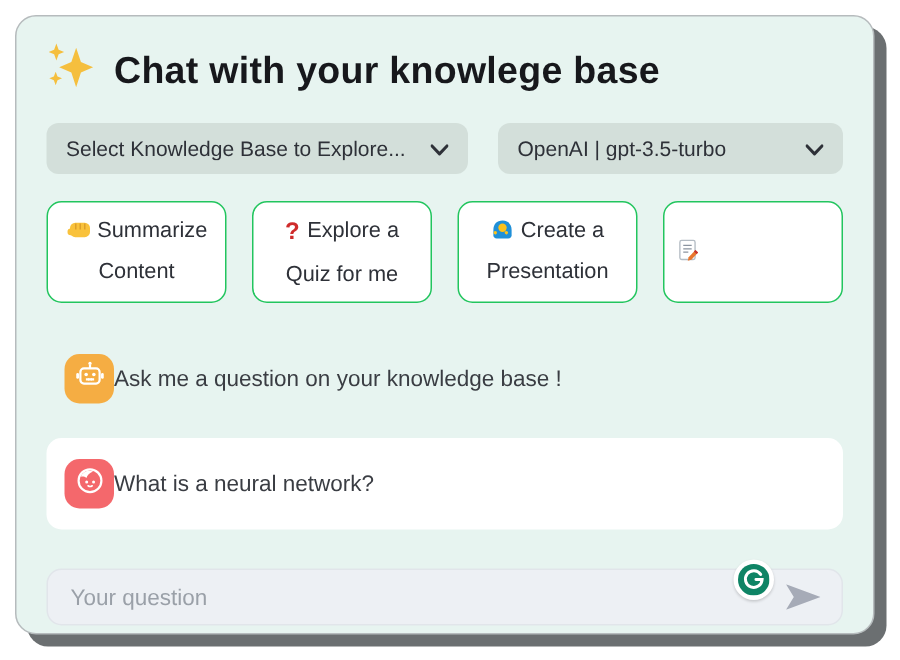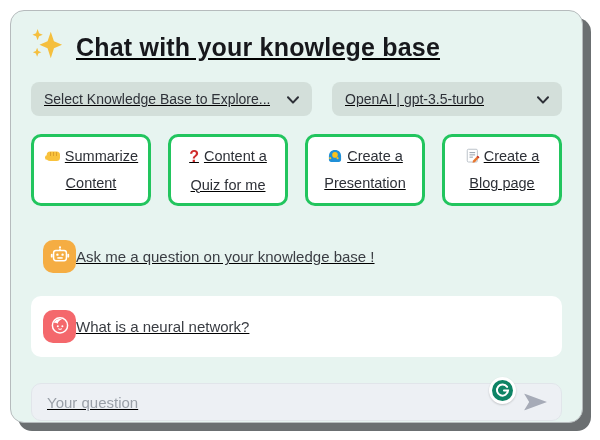--- a/index.html
+++ b/index.html
@@ -1,32 +1,32 @@
 <!DOCTYPE html>
 <html><head>
 <meta charset="utf-8">
 <style>
   html,body{margin:0;padding:0;background:#ffffff;width:600px;height:440px;
     font-family:"Liberation Sans","DejaVu Sans",sans-serif;-webkit-font-smoothing:antialiased;}
   .window{position:absolute;left:10px;top:10px;width:573px;height:413px;box-sizing:border-box;
     background:#e7f4f0;border:1.5px solid #b6bbbd;border-radius:14px;
-    box-shadow:8px 8px 0 0 #6b6f71;padding:18px 20px 14px 20px;overflow:hidden;text-decoration:underline;}
+    box-shadow:8px 8px 0 0 #6b6f71;padding:18px 20px 14px 20px;overflow:hidden;}
   
   .title-row{display:flex;align-items:center;gap:13px;height:36px;}
   .title-row h1{margin:0;font-size:25px;font-weight:700;color:#17181c;letter-spacing:.2px;}
   
   .select-row{display:flex;gap:20px;margin-top:17px;}
   .select{background:#d3dfda;border-radius:8px;height:34px;display:flex;align-items:center;
     justify-content:space-between;padding:0 13px;font-size:14px;color:#2e3138;cursor:pointer;box-sizing:border-box;}
   .select.kb{flex:1;}
   .select.model{width:230px;flex:none;}
   .select .val{white-space:nowrap;overflow:hidden;text-overflow:ellipsis;text-align:right;}
   
   .qa-row{display:flex;gap:17px;margin-top:18px;}
-  .qbtn{flex:1;background:#ffffff;border:3px solid #22c55e;border-radius:10px;min-height:58px;
+  .qbtn{flex:1;background:#ffffff;border:1px solid #22c55e;border-radius:10px;min-height:58px;
     font-family:inherit;font-size:14.5px;color:#2e3138;line-height:1.85;cursor:pointer;
     display:flex;align-items:center;justify-content:flex-start;text-align:center;padding:5px 8px;box-sizing:border-box;}
   .qicon{display:inline-block;vertical-align:-3px;margin-right:4px;line-height:0;}
   .qmark{font-weight:700;font-size:16px;color:#cf2b2b;margin-right:5px;vertical-align:-1px;}
   
   .msg-row{display:flex;align-items:center;padding:10px 12px;border-radius:10px;box-sizing:border-box;}
   .msg-row.assistant{margin-top:24px;}
   .msg-row.user{margin-top:13px;background:#ffffff;padding:14px 12px;}
   .avatar{width:33px;height:33px;border-radius:10px;flex:0 0 auto;display:flex;align-items:center;justify-content:center;}
   .avatar.bot{background:#f5ad43;}
@@ -82,40 +82,40 @@
     <button class="qbtn">
       <span><span class="qicon">
         <svg width="17" height="15" viewBox="0 0 20 18">
           <rect x="3" y="3" width="16" height="11.5" rx="4.2" fill="#f9c23c"></rect>
           <path d="M7.6 3.6 v4.8 M11.2 3.6 v4.8 M14.8 3.6 v4.8" stroke="#dd9f2b" stroke-width="1.2" fill="none"></path>
           <rect x="1" y="7.5" width="6" height="5.5" rx="2.6" fill="#f9c23c"></rect>
         </svg>
       </span><span>Summarize Content</span></span>
     </button>
     <button class="qbtn">
-      <span><span class="qmark">?</span><span>Content a Quiz for me</span></span>
+      <span><span class="qmark">?</span><span>Explore a Quiz for me</span></span>
     </button>
     <button class="qbtn">
       <span><span class="qicon">
         <svg width="16" height="16" viewBox="0 0 20 20">
           <path fill="#2090d8" d="M10 2.6 C14.8 2.6 17.6 5.8 17.6 10.4 L17.6 14.8 C17.6 16.3 16.4 17.5 14.9 17.5 L5.1 17.5 C3.6 17.5 2.4 16.3 2.4 14.8 L2.4 10.4 C2.4 5.8 5.2 2.6 10 2.6 Z"></path>
           <circle cx="10" cy="8.6" r="3.5" fill="#fcc21b"></circle>
           <path d="M5.4 12.6 a1.4 1.4 0 1 0 0 .1 M14.6 12.6 a1.4 1.4 0 1 0 0 .1" fill="#fcc21b"></path>
         </svg>
       </span><span>Create a Presentation</span></span>
     </button>
     <button class="qbtn">
       <span><span class="qicon">
         <svg width="15" height="16" viewBox="0 0 20 21">
           <rect x="3" y="1.5" width="13.5" height="17" rx="1.6" fill="#ffffff" stroke="#b4bcc4" stroke-width="1.2"></rect>
           <path d="M6 6 h7.5 M6 9 h7.5 M6 12 h4.5" stroke="#8b94a0" stroke-width="1.2" fill="none"></path>
           <path fill="#e8762d" d="M10.8 16.6 L16.8 10 L19.2 12.2 L13.2 18.8 L10 19.6 Z"></path>
           <path fill="#c62f2f" d="M16.8 10 L19.2 12.2 L17.9 13.6 L15.5 11.4 Z"></path>
         </svg>
-      </span><span>Create a Blog page</span></span>
+      </span></span>
     </button>
   </div>
 
   <div class="msg-row assistant">
     <div class="avatar bot">
       <span>
         <svg width="22" height="22" viewBox="0 0 24 24">
           <g stroke="#ffffff" stroke-width="1.6" fill="none">
             <rect x="5" y="7.2" width="14" height="11" rx="2.6"></rect>
             <path d="M12 7.2 V4.8"></path>

